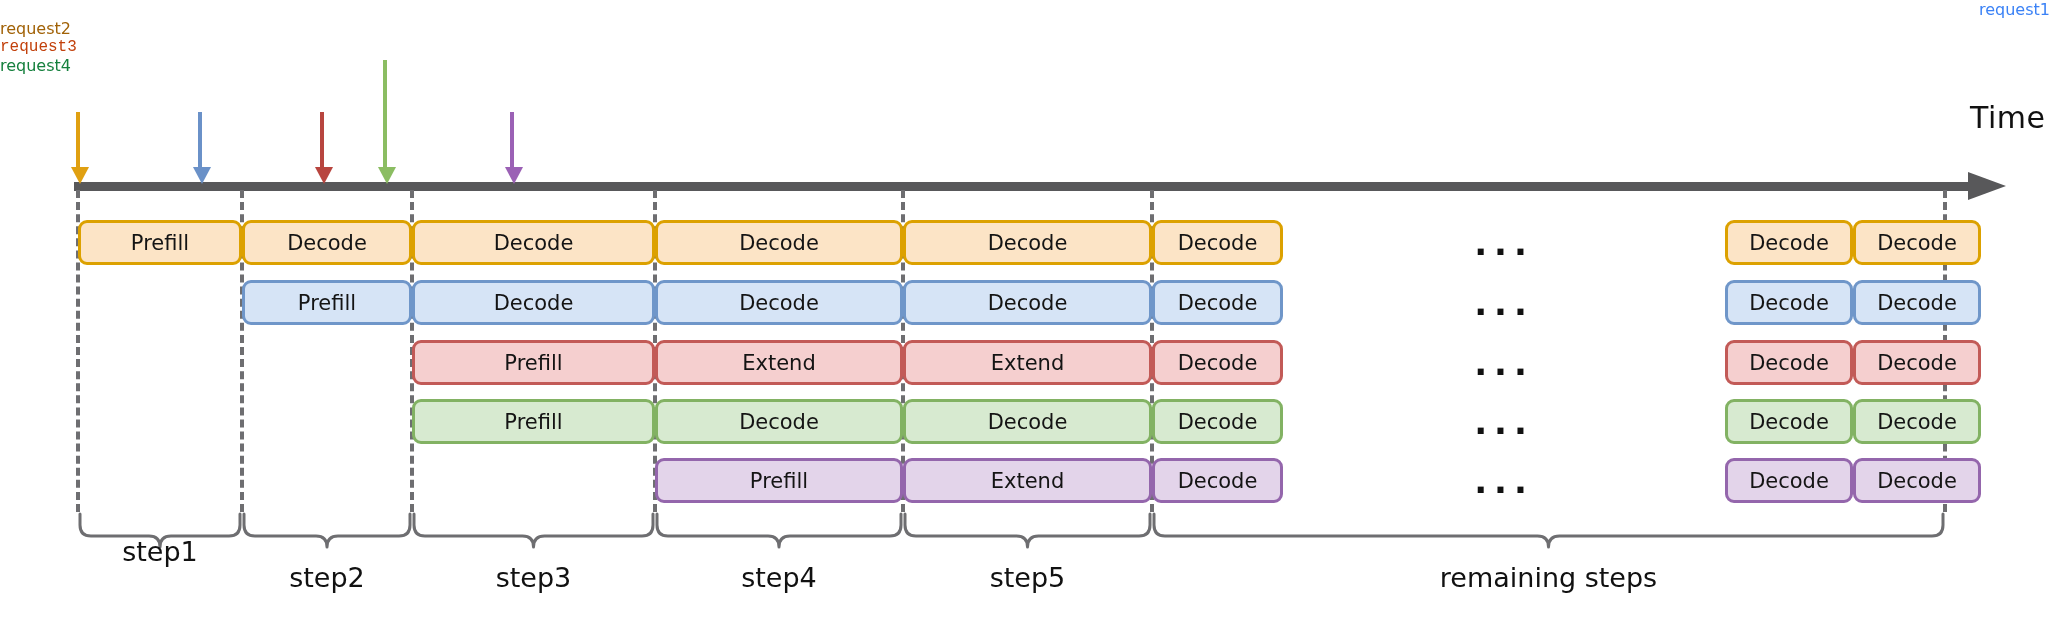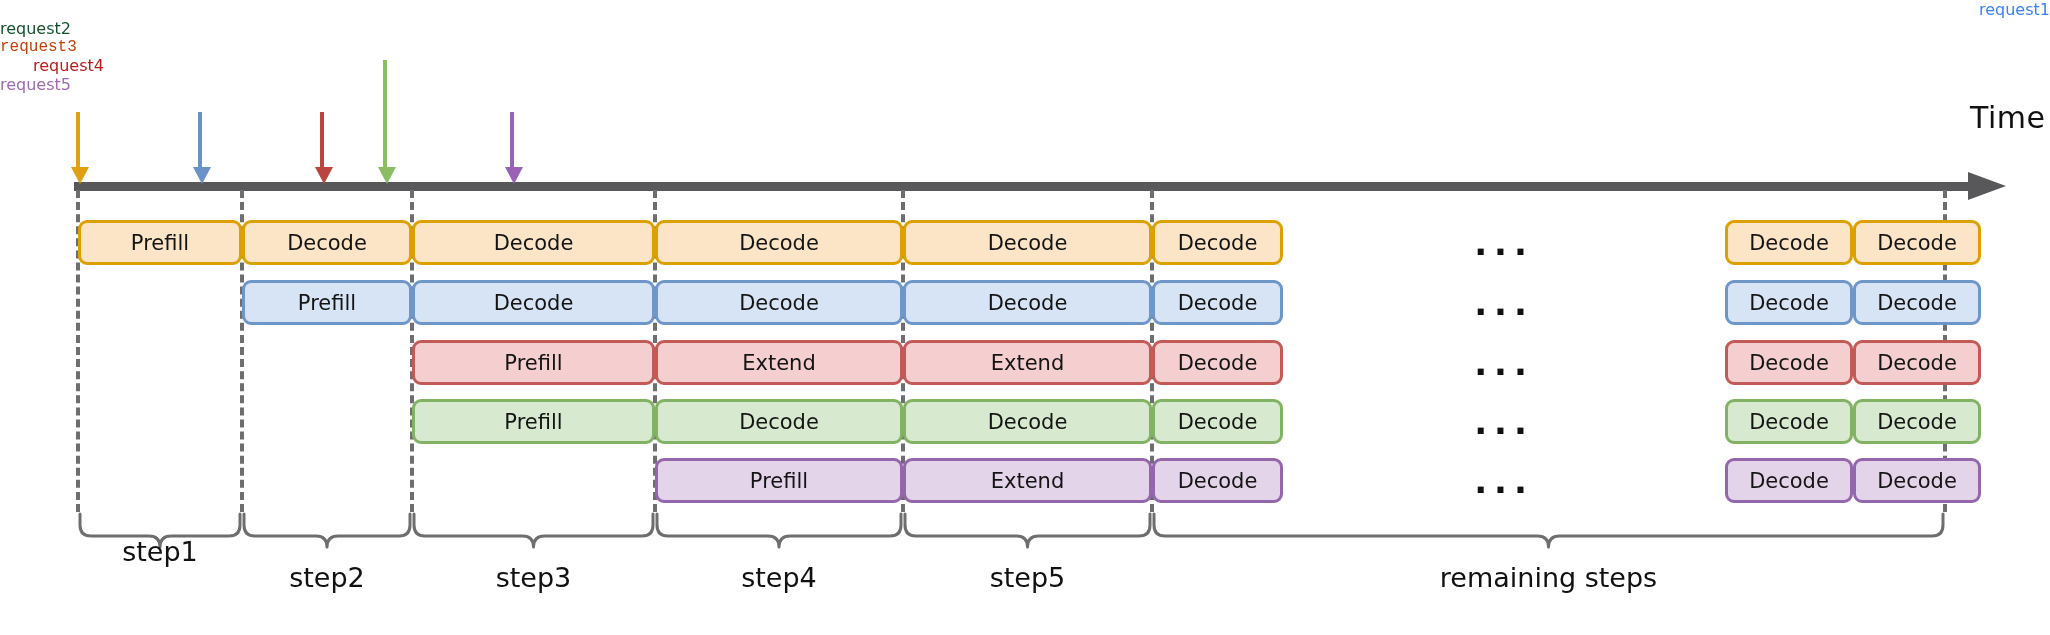--- a/index.html
+++ b/index.html
@@ -138,36 +138,35 @@
   <div id="requests-layer">
       <div class="req" style="left: 78px; top: 112px; height: 70px; width: 0px;">
         <div class="stem" style="left: -2px; top: 0px; height: 58px; background: rgb(224, 160, 17);"></div>
         <div class="head" style="border-top: 17px solid rgb(224, 160, 17);"></div>
       </div>
       <div class="rlabel" style="left: 78px; top: 92px; bottom: auto; color: #3b82f6; text-align: right;">request1</div>
       <div class="req" style="left: 200px; top: 112px; height: 70px; width: 0px;">
         <div class="stem" style="left: -2px; top: 0px; height: 58px; background: rgb(106, 145, 200);"></div>
         <div class="head" style="border-top: 17px solid rgb(106, 145, 200);"></div>
       </div>
-      <div class="rlabel" style="left: 200px; top: 92px; bottom: auto; color: #14532d;">request2</div>
+      <div class="rlabel" style="left: 200px; top: 92px; bottom: auto; color: #a16207;">request2</div>
       <div class="req" style="left: 322px; top: 112px; height: 70px; width: 0px;">
         <div class="stem" style="left: -2px; top: 0px; height: 58px; background: rgb(184, 69, 63);"></div>
         <div class="head" style="border-top: 17px solid rgb(184, 69, 63);"></div>
       </div>
       <div class="rlabel" style="left: 322px; top: 92px; bottom: auto; color: #c2410c; font-family: Liberation Mono, monospace;">request3</div>
       <div class="req" style="left: 385px; top: 60px; height: 122px; width: 0px;">
         <div class="stem" style="left: -2px; top: 0px; height: 110px; background: rgb(139, 189, 98);"></div>
         <div class="head" style="border-top: 17px solid rgb(139, 189, 98);"></div>
       </div>
-      <div class="rlabel" style="left: 390px; top: 48px; bottom: auto; color: #b91c1c; padding-left: 33px;">request4</div>
+      <div class="rlabel" style="left: 390px; top: 48px; bottom: auto; color: #15803d;">request4</div>
       <div class="req" style="left: 512px; top: 112px; height: 70px; width: 0px;">
         <div class="stem" style="left: -2px; top: 0px; height: 58px; background: rgb(155, 97, 181);"></div>
         <div class="head" style="border-top: 17px solid rgb(155, 97, 181);"></div>
       </div>
-      <div class="rlabel" style="left: 512px; top: 92px; bottom: auto; color: rgb(158, 107, 176);">request5</div>
     </div>
   <div id="rows-layer">
       <div class="row" style="left: 0px; top: 214px; width: 2050px;">
         <div class="blk" style="left: 78px; width: 164px; background: rgb(252, 228, 198); border-color: rgb(220, 161, 0);">Prefill</div>
         <div class="blk" style="left: 242px; width: 170px; background: rgb(252, 228, 198); border-color: rgb(220, 161, 0);">Decode</div>
         <div class="blk" style="left: 412px; width: 243px; background: rgb(252, 228, 198); border-color: rgb(220, 161, 0);">Decode</div>
         <div class="blk" style="left: 655px; width: 248px; background: rgb(252, 228, 198); border-color: rgb(220, 161, 0);">Decode</div>
         <div class="blk" style="left: 903px; width: 249px; background: rgb(252, 228, 198); border-color: rgb(220, 161, 0);">Decode</div>
         <div class="blk" style="left: 1152px; width: 131px; background: rgb(252, 228, 198); border-color: rgb(220, 161, 0);">Decode</div>
         <div class="blk" style="left: 1725px; width: 128px; background: rgb(252, 228, 198); border-color: rgb(220, 161, 0);">Decode</div>

